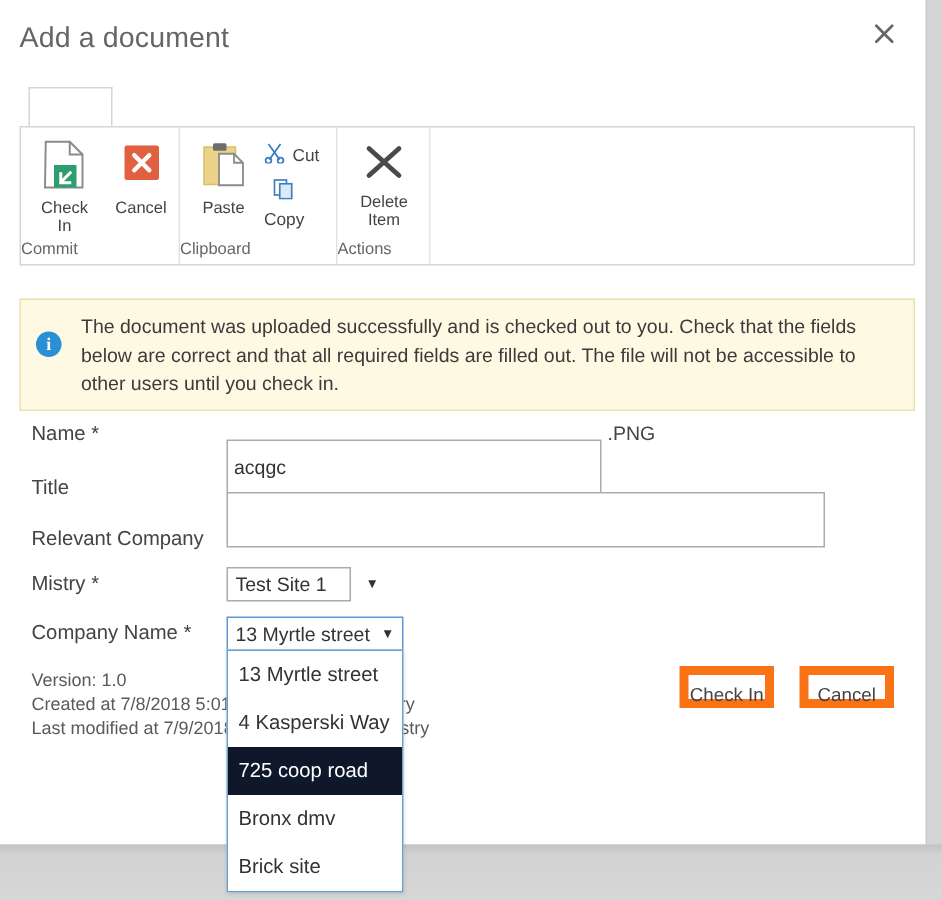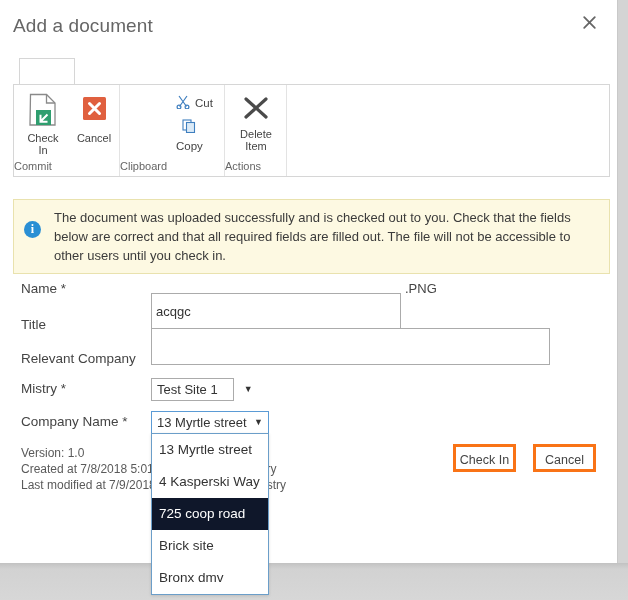--- a/index.html
+++ b/index.html
@@ -237,21 +237,21 @@
     color: #5a5a5a;
     line-height: 16px;
     white-space: nowrap;
     z-index: 10;
   }
 
   
   .action-btn {
     position: absolute;
     height: 28px;
-    border: 3px solid #f97316;
+    border: 6px solid #f97316;
     background: #fff;
     box-sizing: border-box;
     font-family: "Liberation Sans", sans-serif;
     font-size: 12.5px;
     color: #444;
     cursor: pointer;
     text-align: center;
     line-height: 26px;
     z-index: 10;
   }
@@ -297,20 +297,31 @@
           </svg>
         </span>
         <span class="rb-label">Cancel</span>
       </div>
 
       <div class="ribbon-group-label">Commit</div>
     </div>
 
     <div class="ribbon-group bordered" style="left:106px; width:105px;">
 
+      <div class="rb-item" style="left:6px; top:8px; width:46px;">
+        <span>
+          <svg width="30" height="34" viewBox="0 0 30 34" aria-hidden="true">
+            <rect x="2" y="5" width="21" height="25" fill="#edd28a" stroke="#d9bd6b" stroke-width="1"></rect>
+            <rect x="8" y="2.5" width="9" height="5" rx="1" fill="#6e6e6e"></rect>
+            <path d="M12 9.5 h10 l6 6 v15 h-16 z" fill="#ffffff" stroke="#8a8a8a" stroke-width="1.2"></path>
+            <path d="M22 9.5 v6 h6" fill="none" stroke="#8a8a8a" stroke-width="1.2"></path>
+          </svg>
+        </span>
+        <span class="rb-label">Paste</span>
+      </div>
 
       <div class="rb-small" style="left:56px; top:10px;text-align:right;">
         <span>
           <svg width="14" height="14" viewBox="0 0 14 14" aria-hidden="true">
             <path d="M3 1 L10.5 11.5 M11 1 L3.5 11.5" stroke="#3f7fbf" stroke-width="1.2" fill="none"></path>
             <circle cx="3" cy="12" r="1.9" fill="none" stroke="#3f7fbf" stroke-width="1.2"></circle>
             <circle cx="11" cy="12" r="1.9" fill="none" stroke="#3f7fbf" stroke-width="1.2"></circle>
           </svg>
         </span>
         <span>Cut</span>
@@ -397,15 +408,15 @@
   <div class="action-btn" style="left:533px; top:444px; width:63px;">Cancel</div>
 
 </div>
 
 <div id="page-bg"></div>
 
 <div class="dropdown">
   <div class="dd-item">13 Myrtle street</div>
   <div class="dd-item">4 Kasperski Way</div>
   <div class="dd-item selected">725 coop road</div>
+  <div class="dd-item">Bronx dmv</div>
   <div class="dd-item">Brick site</div>
-  <div class="dd-item">Bronx dmv</div>
 </div>
 
 </body></html>

